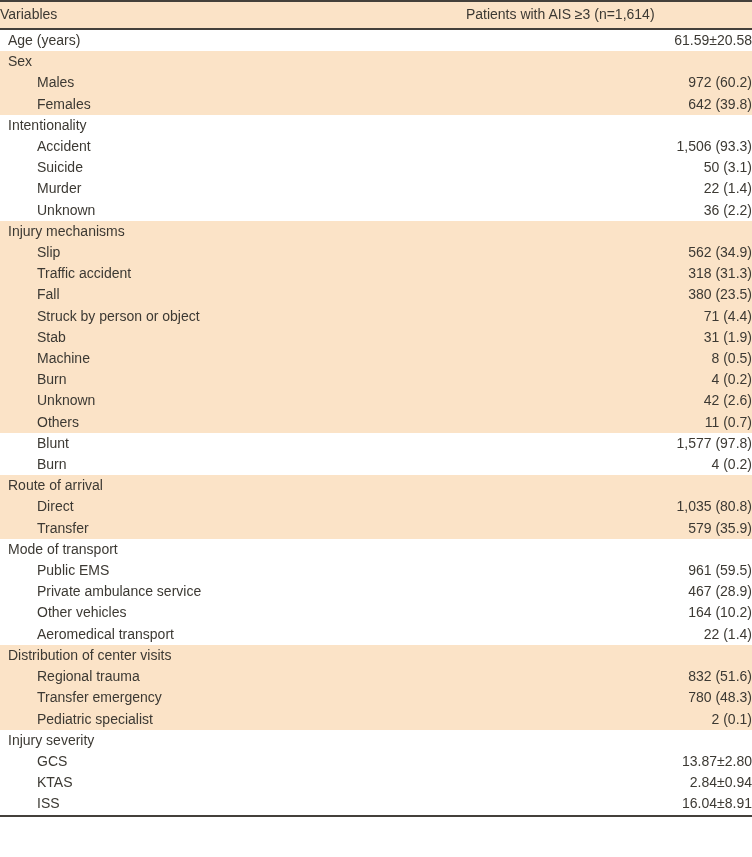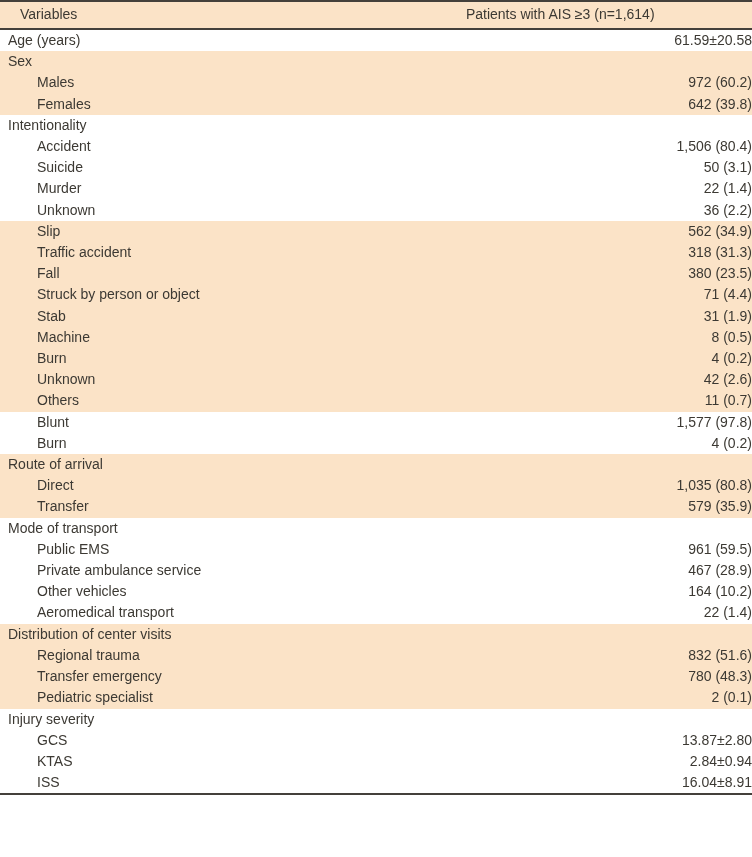--- a/index.html
+++ b/index.html
@@ -34,21 +34,21 @@
   thead th {
     background: var(--band);
     border-bottom: 2px solid var(--rule);
     font-weight: normal;
     line-height: 15px;
     padding: 5px 0 6px 0;
     white-space: nowrap;
   }
   thead th.col-var {
     text-align: left;
-    padding-left: 20px;
+    padding-left: 0;
   }
   thead th.col-val {
     text-align: center;
   }
   tbody td {
     line-height: 15.2px;
     padding: 3px 0;
     white-space: nowrap;
     vertical-align: middle;
   }
@@ -95,33 +95,37 @@
       <tr class="band-peach">
         <td class="col-var indent">Females</td>
         <td class="col-val">642 (39.8)</td>
       </tr>
       <tr class="band-white">
         <td class="col-var">Intentionality</td>
         <td class="col-val"></td>
       </tr>
       <tr class="band-white">
         <td class="col-var indent">Accident</td>
-        <td class="col-val">1,506 (80.4)</td>
+        <td class="col-val">1,506 (93.3)</td>
       </tr>
       <tr class="band-white">
         <td class="col-var indent">Suicide</td>
         <td class="col-val">50 (3.1)</td>
       </tr>
       <tr class="band-white">
         <td class="col-var indent">Murder</td>
         <td class="col-val">22 (1.4)</td>
       </tr>
       <tr class="band-white">
         <td class="col-var indent">Unknown</td>
         <td class="col-val">36 (2.2)</td>
+      </tr>
+      <tr class="band-peach">
+        <td class="col-var">Injury mechanisms</td>
+        <td class="col-val"></td>
       </tr>
       <tr class="band-peach">
         <td class="col-var indent">Slip</td>
         <td class="col-val">562 (34.9)</td>
       </tr>
       <tr class="band-peach">
         <td class="col-var indent">Traffic accident</td>
         <td class="col-val">318 (31.3)</td>
       </tr>
       <tr class="band-peach">

